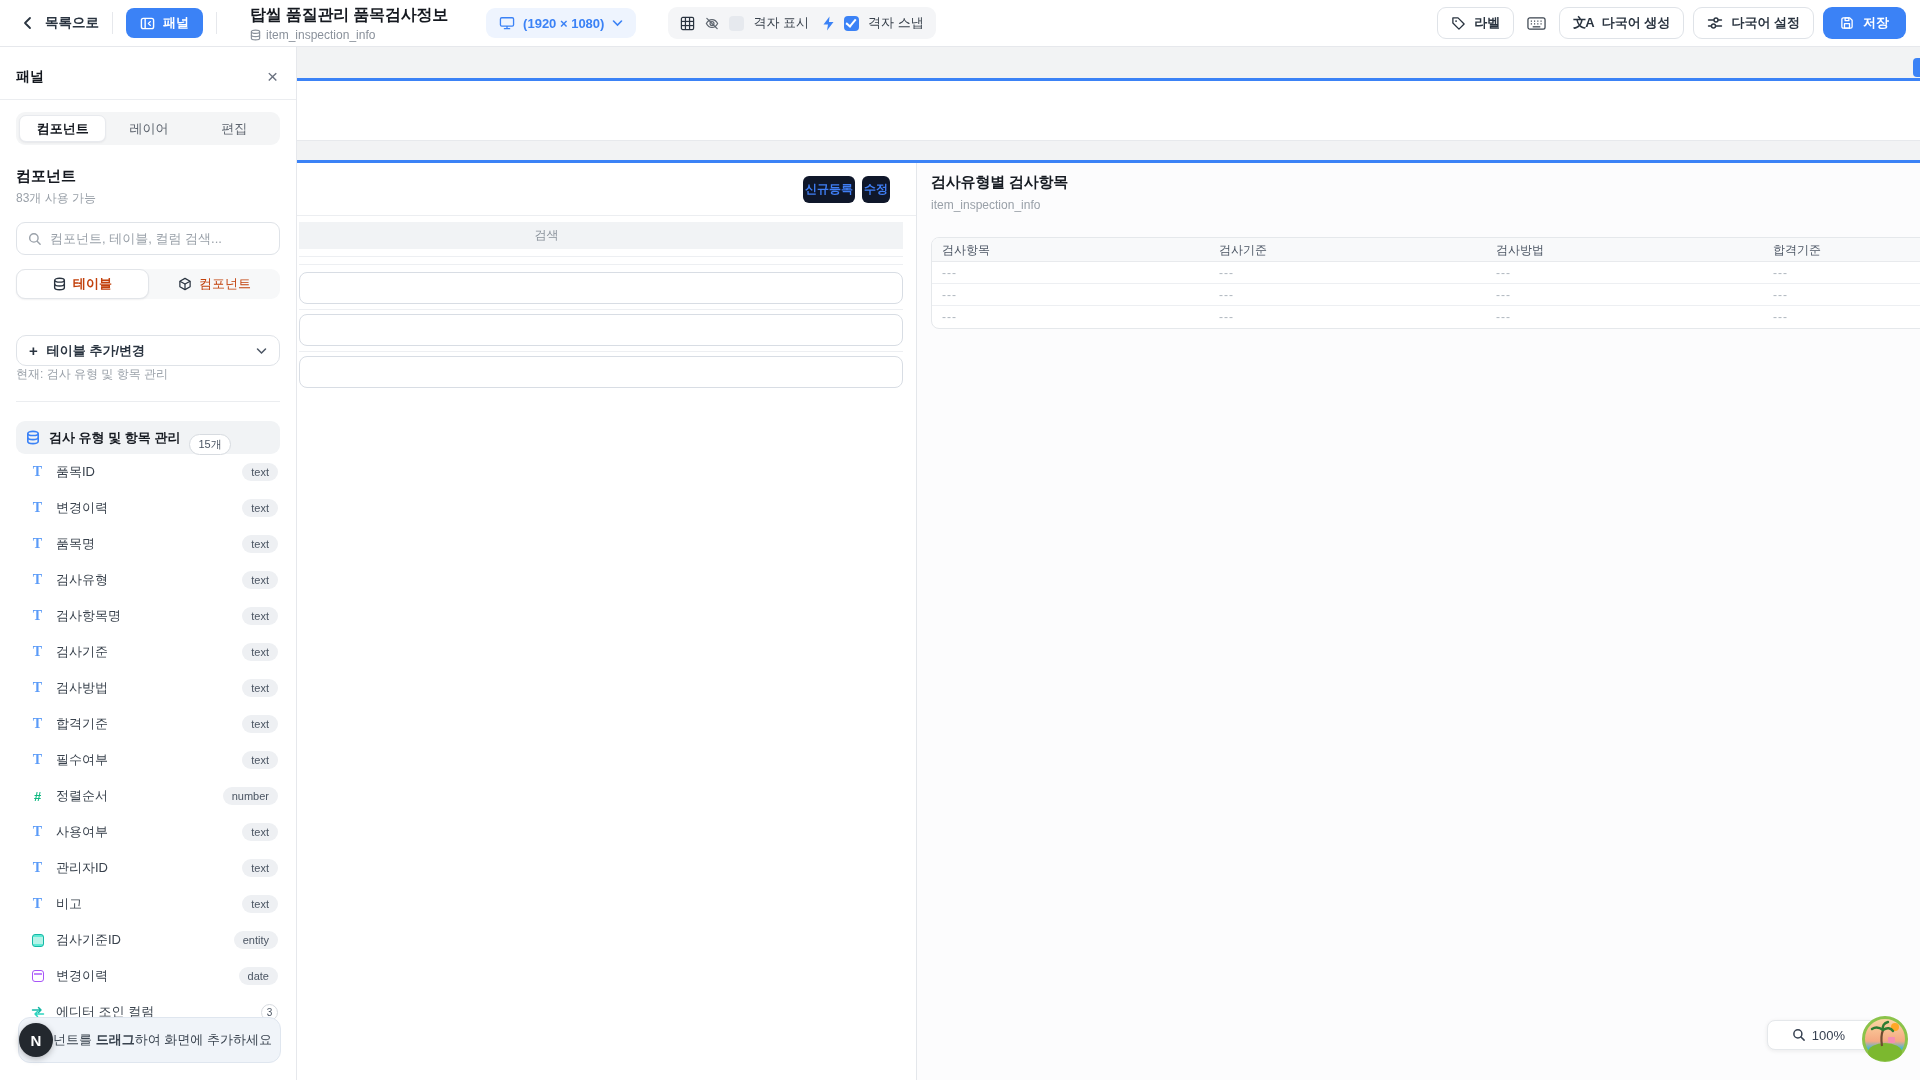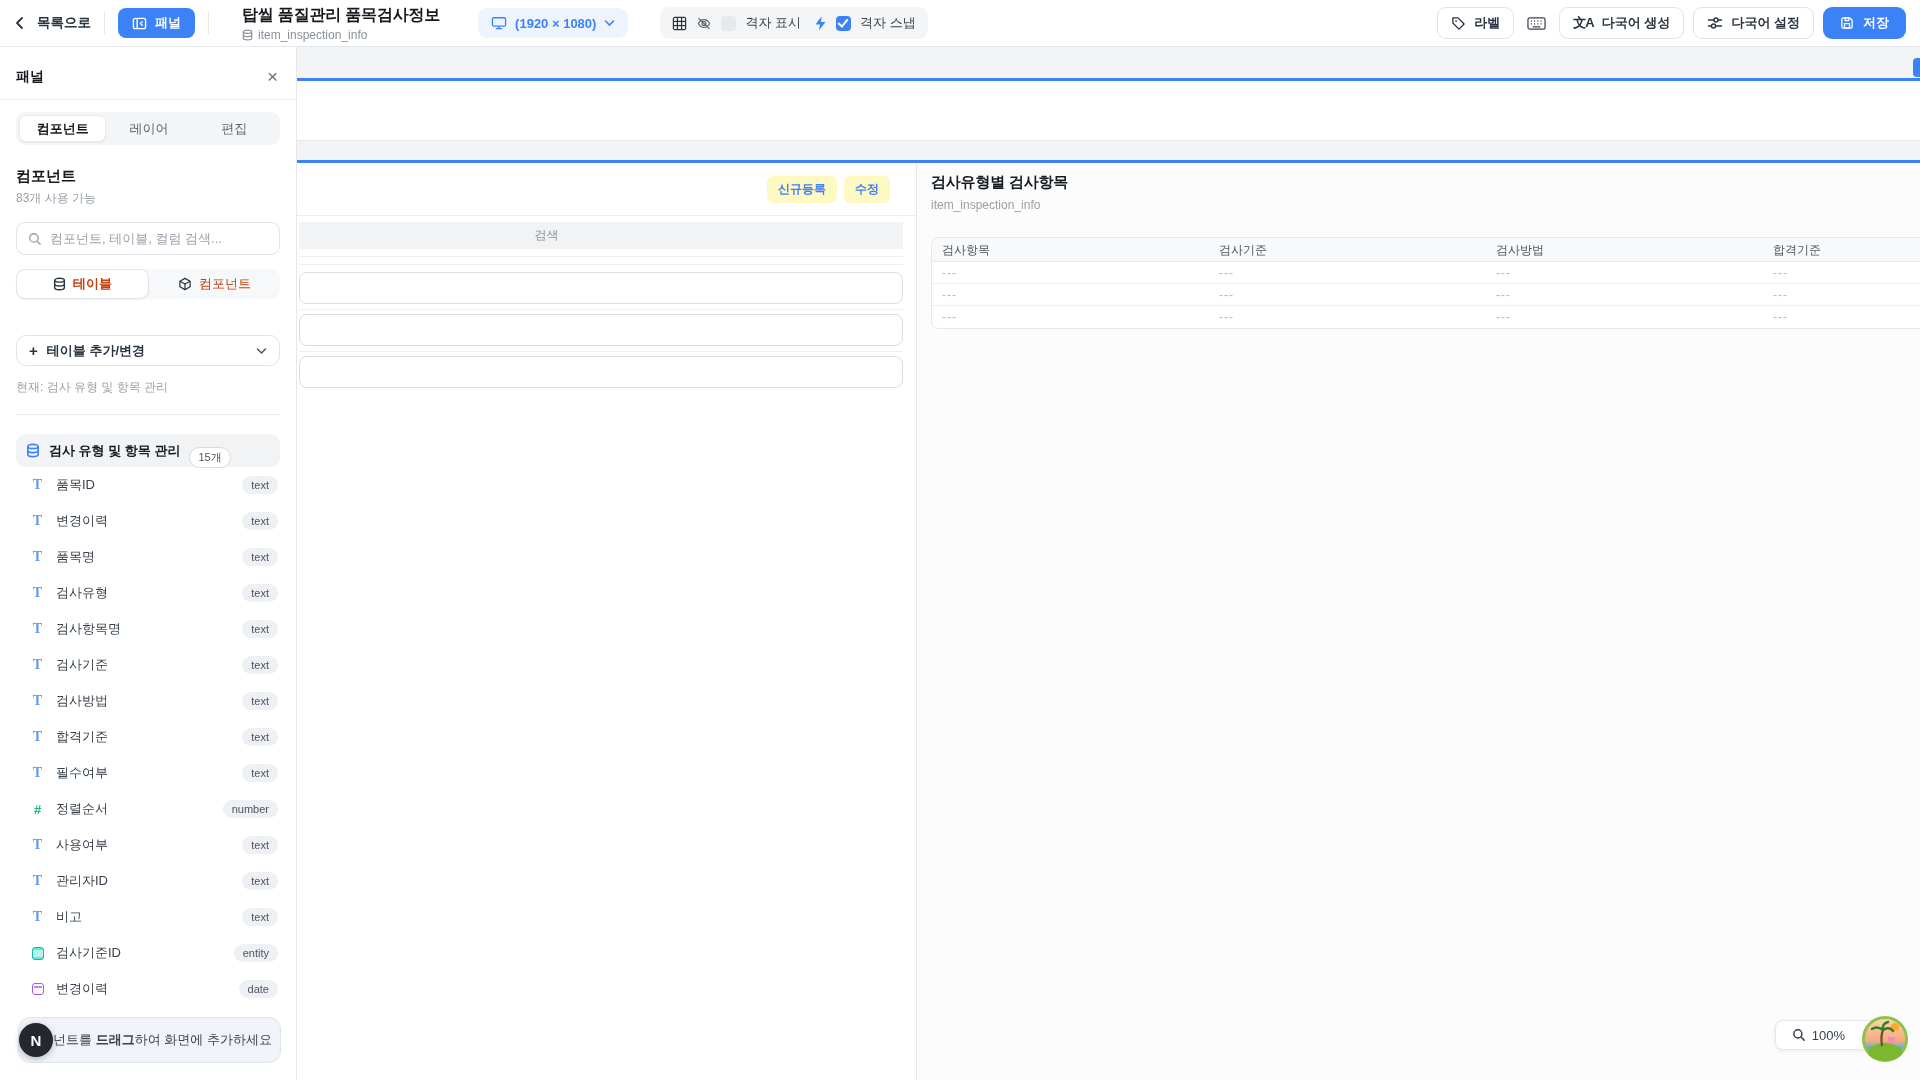--- a/index.html
+++ b/index.html
@@ -1,21 +1,21 @@
 <!DOCTYPE html>
 <html><head>
 <meta charset="utf-8">
 <style>
   * { margin:0; padding:0; box-sizing:border-box; }
   html,body { width:1920px; height:1080px; overflow:hidden; }
   body { font-family:"Liberation Sans","DejaVu Sans",sans-serif; background:#fff; color:#1f2430; }
   .app { width:1920px; height:1080px; display:flex; flex-direction:column; }
 
   
-  .toolbar { height:47px; background:#fff; border-bottom:1px solid #e6e8ec; display:flex; align-items:center; padding:0 14px 0 12px; flex:0 0 auto; }
+  .toolbar { height:47px; background:#fff; border-bottom:1px solid #e6e8ec; display:flex; align-items:center; padding:0 14px 0 20px; flex:0 0 auto; }
   .tb-left { display:flex; align-items:center; gap:13px; }
   .vdiv { width:1px; height:22px; background:#e6e8ec; }
   .back-btn { display:flex; align-items:center; gap:9px; background:none; border:none; font-size:13.5px; font-weight:600; color:#2a3440; cursor:pointer; font-family:inherit; }
   .panel-toggle { display:flex; align-items:center; gap:8px; background:#3b82f6; color:#fff; border:none; border-radius:8px; height:30px; padding:0 14px; font-size:13px; font-weight:600; font-family:inherit; }
   .title-block { display:flex; flex-direction:column; gap:2px; margin-left:20px; }
   .app-title { font-size:16px; font-weight:700; color:#14181f; letter-spacing:-.2px; }
   .app-sub { display:flex; align-items:center; gap:5px; font-size:12px; color:#8a919b; }
   .res-pill { display:flex; align-items:center; gap:8px; margin-left:38px; background:#eef4fe; color:#3b82f6; border:none; border-radius:9px; height:30px; padding:0 13px; font-size:13px; font-weight:600; font-family:inherit; }
   .grid-group { display:flex; align-items:center; gap:9px; margin-left:32px; background:#f4f5f7; border-radius:9px; height:32px; padding:0 12px; }
   .chk { width:15px; height:15px; border-radius:4px; background:#e6e9ee; display:inline-block; }
@@ -43,21 +43,21 @@
   .comp-h { margin-top:22px; font-size:15px; font-weight:700; color:#14181f; }
   .comp-count { margin-top:4px; font-size:12px; color:#9aa1a9; }
   .search-box { margin-top:15px; height:33px; border:1px solid #dfe3e8; border-radius:9px; display:flex; align-items:center; gap:8px; padding:0 11px; background:#fff; }
   .search-box input { border:none; outline:none; flex:1; font-size:13px; color:#39424d; font-family:inherit; background:transparent; }
   .search-box input::placeholder { color:#9aa1a9; }
   .segmented { margin-top:14px; display:flex; background:#f7f8f9; border-radius:9px; }
   .seg { flex:1; height:30px; display:flex; align-items:center; justify-content:center; gap:7px; font-size:13px; color:#c2410c; border:none; background:transparent; border-radius:9px; font-family:inherit; }
   .seg.active { background:#fff; border:1px solid #e2e5e9; box-shadow:0 1px 2px rgba(20,24,31,.06); font-weight:600; }
   .add-table { margin-top:36px; width:100%; height:31px; background:#fff; border:1px solid #dfe3e8; border-radius:10px; display:flex; align-items:center; padding:0 12px; gap:9px; font-size:13px; font-weight:600; color:#2a3440; font-family:inherit; }
   .add-table .grow { flex:1; text-align:left; }
-  .current-line { margin-top:13px; font-size:12px; color:#9aa1a9; }
+  .current-line { font-size:12px; color:#9aa1a9; }
   .panel-hr { margin-top:18px; border:none; border-top:1px solid #ebedf0; }
   .group-head { margin-top:19px; height:33px; background:#f1f3f5; border-radius:9px; display:flex; align-items:center; gap:9px; padding:8px 10px; }
   .group-name { font-size:13px; font-weight:700; color:#14181f; flex:0 0 auto; }
   .group-badge { background:#fff; border:1px solid #d7dbe0; border-radius:999px; font-size:11px; color:#4b5563; padding:2px 8px;margin-top:14px; }
   .field-row { height:36px; display:flex; align-items:center; gap:11px; padding:0 2px 0 14px; }
   .f-ico { width:15px; display:flex; justify-content:center; align-items:center; flex:0 0 15px; }
   .f-ico.t { color:#5b9bf8; font-family:"Liberation Serif","DejaVu Serif",serif; font-weight:700; font-size:14px; }
   .f-ico.n { color:#10b981; font-weight:700; font-size:13px; }
   .f-ico-entity { width:12px; height:13px; border-radius:3px; background:linear-gradient(180deg,#5eead4 18%,#b6f3e8 18%, #b6f3e8 80%, #5eead4 80%); border:1.5px solid #14b8a6; }
   .f-ico-date { width:12px; height:12px; border:1.7px solid #a855f7; border-radius:3px; position:relative; }
@@ -70,37 +70,37 @@
   .hint-pill b { font-weight:700; }
   .n-fab { position:absolute; left:19px; bottom:23px; width:34px; height:34px; border-radius:50%; background:#23282e; color:#fff; font-weight:700; font-size:15px; display:flex; align-items:center; justify-content:center; z-index:6; box-shadow:0 2px 6px rgba(0,0,0,.25); border:none; font-family:inherit; }
 
   
   .canvas { flex:1; position:relative; background:#f2f3f4; overflow:hidden; }
   .vthumb { position:absolute; right:0; top:11px; width:7px; height:19px; border-radius:4px 0 0 4px; background:#3b82f6; z-index:9; }
   .sec1 { position:absolute; left:0; right:0; top:31px; height:63px; background:#fff; border-top:3px solid #3b82f6; border-bottom:1px solid #e7e9ec; }
   .sec2 { position:absolute; left:0; right:0; top:113px; bottom:0; border-top:3px solid #3b82f6; display:flex; }
   .form-sec { width:620px; flex:0 0 620px; background:#fff; border-right:1px solid #e4e7eb; }
   .form-head { height:53px; border-bottom:1px solid #eceef1; display:flex; align-items:center; justify-content:flex-end; gap:7px; padding-right:26px; }
-  .mini-btn { background:#fef9c3; color:#3f7ef5; border:none; border-radius:6px; font-size:12px; font-weight:600; padding:5px 11px; font-family:inherit;text-align:right; }
+  .mini-btn { background:#0f172a; color:#3f7ef5; border:none; border-radius:6px; font-size:12px; font-weight:600; padding:5px 2px; font-family:inherit;text-align:right; }
   .search-bar { margin:6px 13px 0 2px; height:27px; background:#f1f3f5; display:flex; align-items:center; }
   .search-bar span { margin-left:39%; font-size:12px; color:#8a929b; }
   .hairline { height:1px; background:#edeff2; margin:0 13px 0 2px; }
   .hl-a { margin-top:7px; } .hl-b { margin-top:7px; } .hl-c { margin-top:5px; }
   .finput { margin:7px 13px 0 2px; height:32px; background:#fff; border:1px solid #d8dde4; border-radius:8px; }
   .fi-b, .fi-c { margin-top:4px; }
   .table-sec { flex:1; background:#fcfcfd; padding:10px 0 0 14px; overflow:hidden; }
   .ts-title { font-size:15px; font-weight:700; color:#151a21; letter-spacing:-.2px; }
   .ts-sub { margin-top:6px; font-size:12px; color:#99a0a8; }
   .dtable { margin-top:25px; width:1108px; background:#fff; border:1px solid #e5e8eb; border-radius:8px; overflow:hidden; }
   .dt-head { display:grid; grid-template-columns:repeat(4,277px); height:24px; background:#f8f9fa; border-bottom:1px solid #e8eaed; }
   .dt-head .cell { font-size:12px; color:#4b5563; line-height:24px; padding-left:10px; }
   .dt-row { display:grid; grid-template-columns:repeat(4,277px); height:22px; border-bottom:1px solid #edeff2; }
   .dt-row:last-child { border-bottom:none; }
   .dt-row .cell { font-size:12px; color:#b1b8c0; line-height:22px; padding-left:10px; letter-spacing:1px; }
-  .zoom-pill { position:absolute; right:40px; bottom:30px; height:30px; background:#fff; border:1px solid #e5e8eb; border-radius:8px; box-shadow:0 1px 4px rgba(20,24,31,.08); display:flex; align-items:center; gap:6px; padding:0 34px 0 16px; font-size:13px; color:#374151; z-index:7; }
+  .zoom-pill { position:absolute; right:40px; bottom:30px; height:30px; background:#fff; border:1px solid #e5e8eb; border-radius:8px; box-shadow:0 1px 4px rgba(20,24,31,.08); display:flex; align-items:center; gap:6px; padding:0 34px 0 24px; font-size:13px; color:#374151; z-index:7; }
   .island { position:absolute; right:12px; bottom:18px; width:46px; height:46px; z-index:8; border:none; background:none; padding:0; }
   svg { display:block; }
 </style>
 </head>
 <body>
 
 <div class="app">
 
   <header class="toolbar">
     <div class="tb-left">

